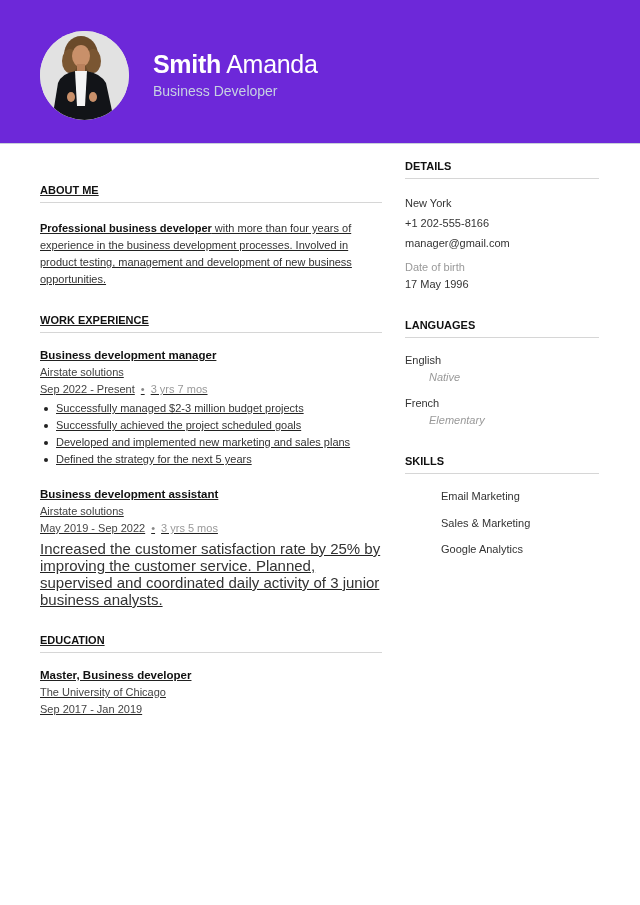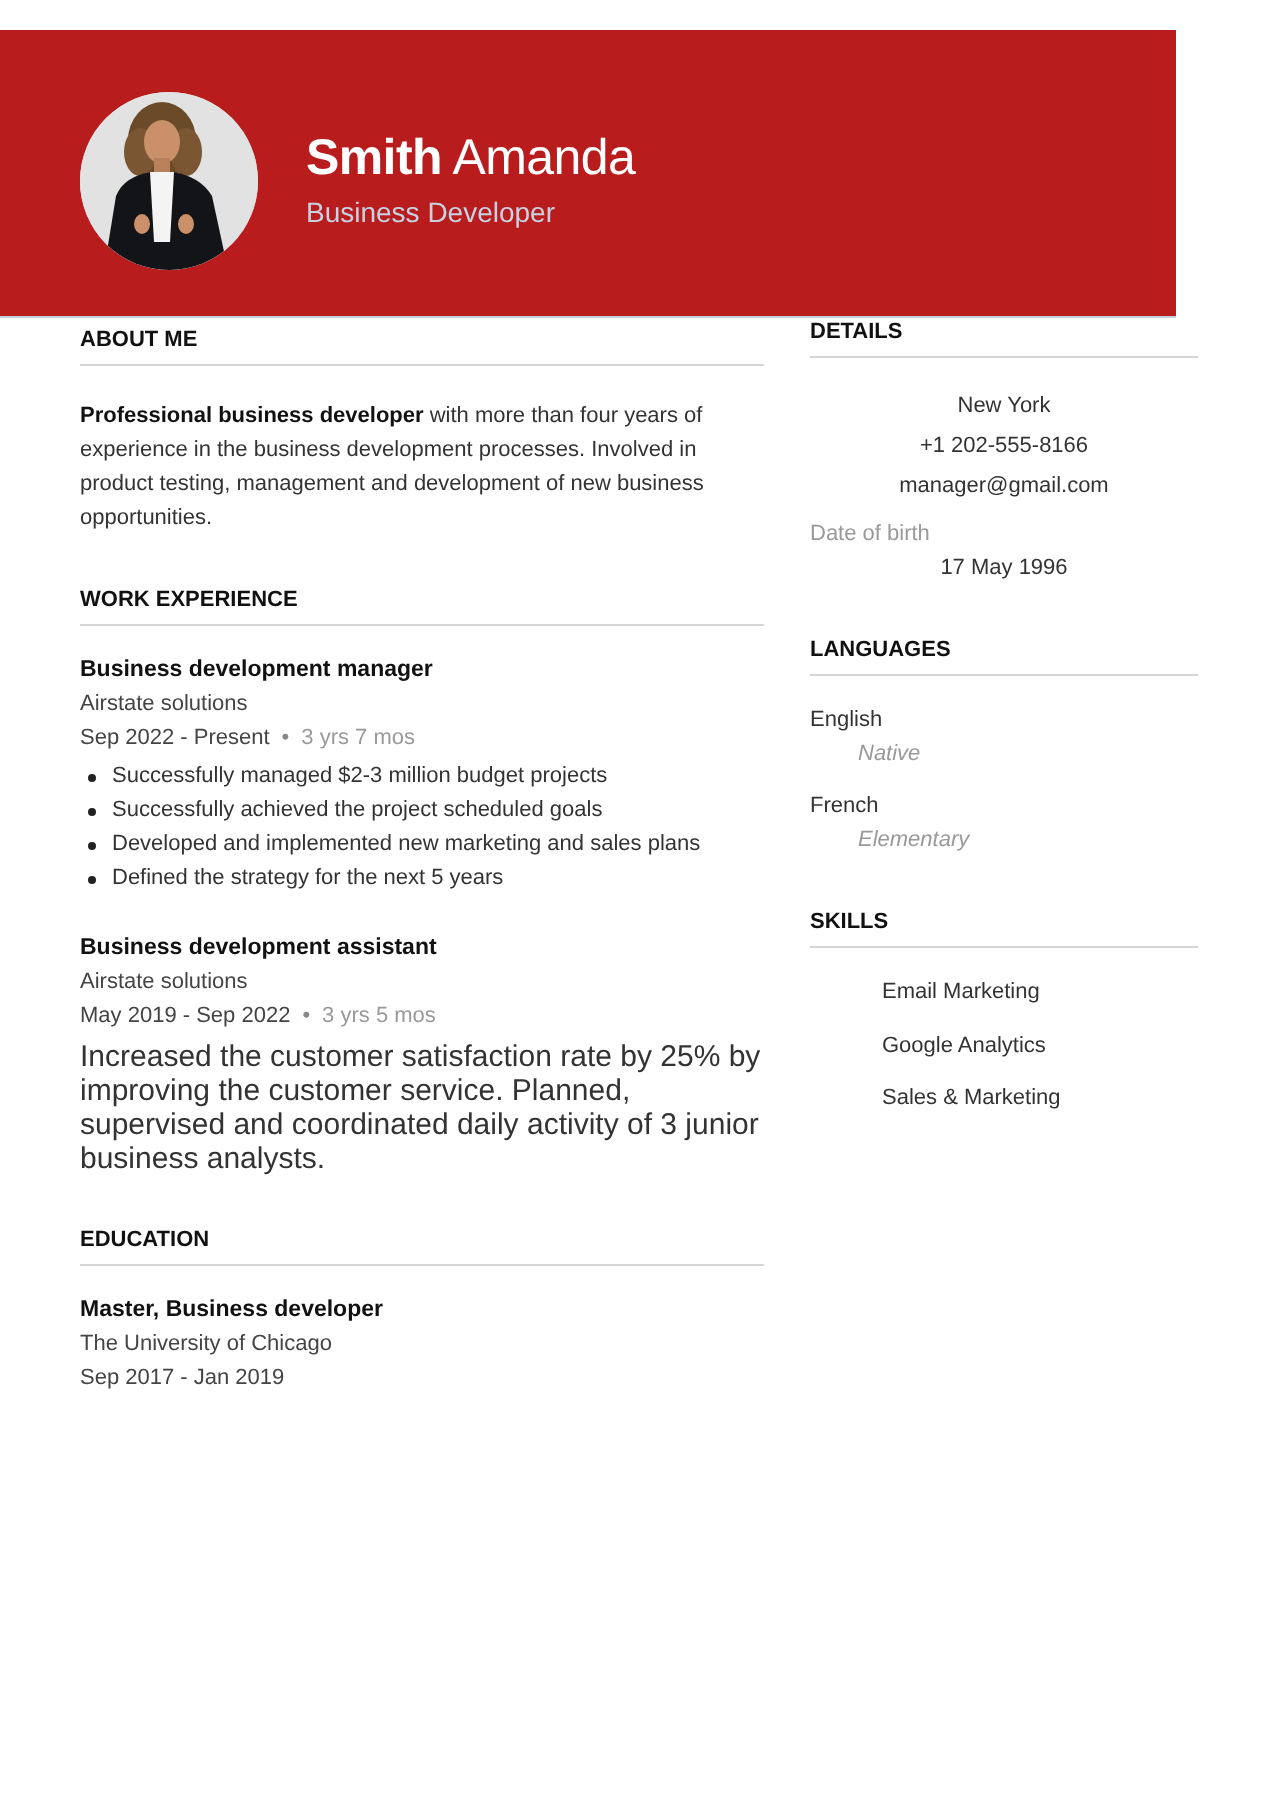--- a/index.html
+++ b/index.html
@@ -1,40 +1,40 @@
 <!DOCTYPE html>
 <html><head>
 <meta charset="utf-8">
 <style>
   * { box-sizing: border-box; margin: 0; padding: 0; }
   html, body { width: 640px; height: 905px; background: #ffffff; overflow: hidden; }
   body { font-family: "Liberation Sans", "DejaVu Sans", sans-serif; color: #222; position: relative; }
 
   .header {
-    position: absolute; left: 0; top: 15px; width: 588px; height: 144px;
-    background: #b91c1c;
+    position: absolute; left: 0; top: 0; width: 640px; height: 144px;
+    background: #6d28d9;
     border-bottom: 1px solid #c8cfda;
   }
   .avatar {
     position: absolute; left: 40px; top: 31px; width: 89px; height: 89px;
     border-radius: 50%; overflow: hidden; background: #e4e4e4;
   }
   .avatar svg { width: 100%; height: 100%; display: block; }
   .name {
     position: absolute; left: 153px; top: 50px; font-size: 25px; color: #ffffff;
     letter-spacing: -0.3px; white-space: nowrap; font-family: "Liberation Sans", sans-serif;
   }
   .name .last { font-weight: bold; }
   .name .first { font-weight: normal; }
   .role {
     position: absolute; left: 153px; top: 83px; font-size: 14px; color: #c6d1e2;
     white-space: nowrap;
   }
 
-  .col-left { position: absolute; left: 40px; top: 164px; width: 342px; }
+  .col-left { position: absolute; left: 40px; top: 184px; width: 342px; text-decoration: underline; }
   .col-right { position: absolute; left: 405px; top: 160px; width: 194px; }
 
   .sec-title {
     font-size: 11px; font-weight: bold; color: #111; letter-spacing: 0;
     padding-bottom: 6px; border-bottom: 1px solid #d6d6d6; margin-bottom: 14px;
     font-family: "Liberation Sans", sans-serif; text-transform: uppercase;
   }
   .section { margin-bottom: 26px; }
 
   .para { font-size: 11px; line-height: 17px; color: #333; margin-top: 17px; }
@@ -43,21 +43,21 @@
   .job { margin-bottom: 18px; }
   .job-title { font-size: 11.5px; font-weight: bold; color: #111; line-height: 17px; }
   .job-line { font-size: 11px; color: #444; line-height: 17px; }
   .dot { color: #888; margin: 0 6px; }
   .dur { color: #999; }
   .bullets { list-style: none; margin-top: 2px; }
   .bullets li { font-size: 11px; color: #333; line-height: 17px; position: relative; padding-left: 16px; }
   .bullets li::before { content: ""; position: absolute; left: 4px; top: 7px; width: 4px; height: 4px; border-radius: 50%; background: #222; }
   .job-desc { font-size: 15px; color: #333; line-height: 17px; margin-top: 3px; }
 
-  .r-line { font-size: 11px; color: #333; line-height: 20px; text-align: center; }
+  .r-line { font-size: 11px; color: #333; line-height: 20px; }
   .r-muted { font-size: 11px; color: #999; line-height: 17px; margin-top: 6px; }
   .lang { margin-bottom: 9px; }
   .lang-name { font-size: 11px; color: #333; line-height: 17px; }
   .lang-level { font-size: 11px; color: #999; font-style: italic; line-height: 17px; margin-left: 24px; }
   .skill { font-size: 11px; color: #333; line-height: 17px; margin-bottom: 9.5px; padding-left: 36px; }
 </style>
 </head>
 <body>
 
 <div class="header">
@@ -151,16 +151,16 @@
     </div>
     <div class="lang">
       <div class="lang-name">French</div>
       <div class="lang-level">Elementary</div>
     </div>
   </div>
 
   <div class="section">
     <div class="sec-title">SKILLS</div>
     <div class="skill">Email Marketing</div>
+    <div class="skill">Sales &amp; Marketing</div>
     <div class="skill">Google Analytics</div>
-    <div class="skill">Sales &amp; Marketing</div>
   </div>
 </div>
 
 </body></html>

